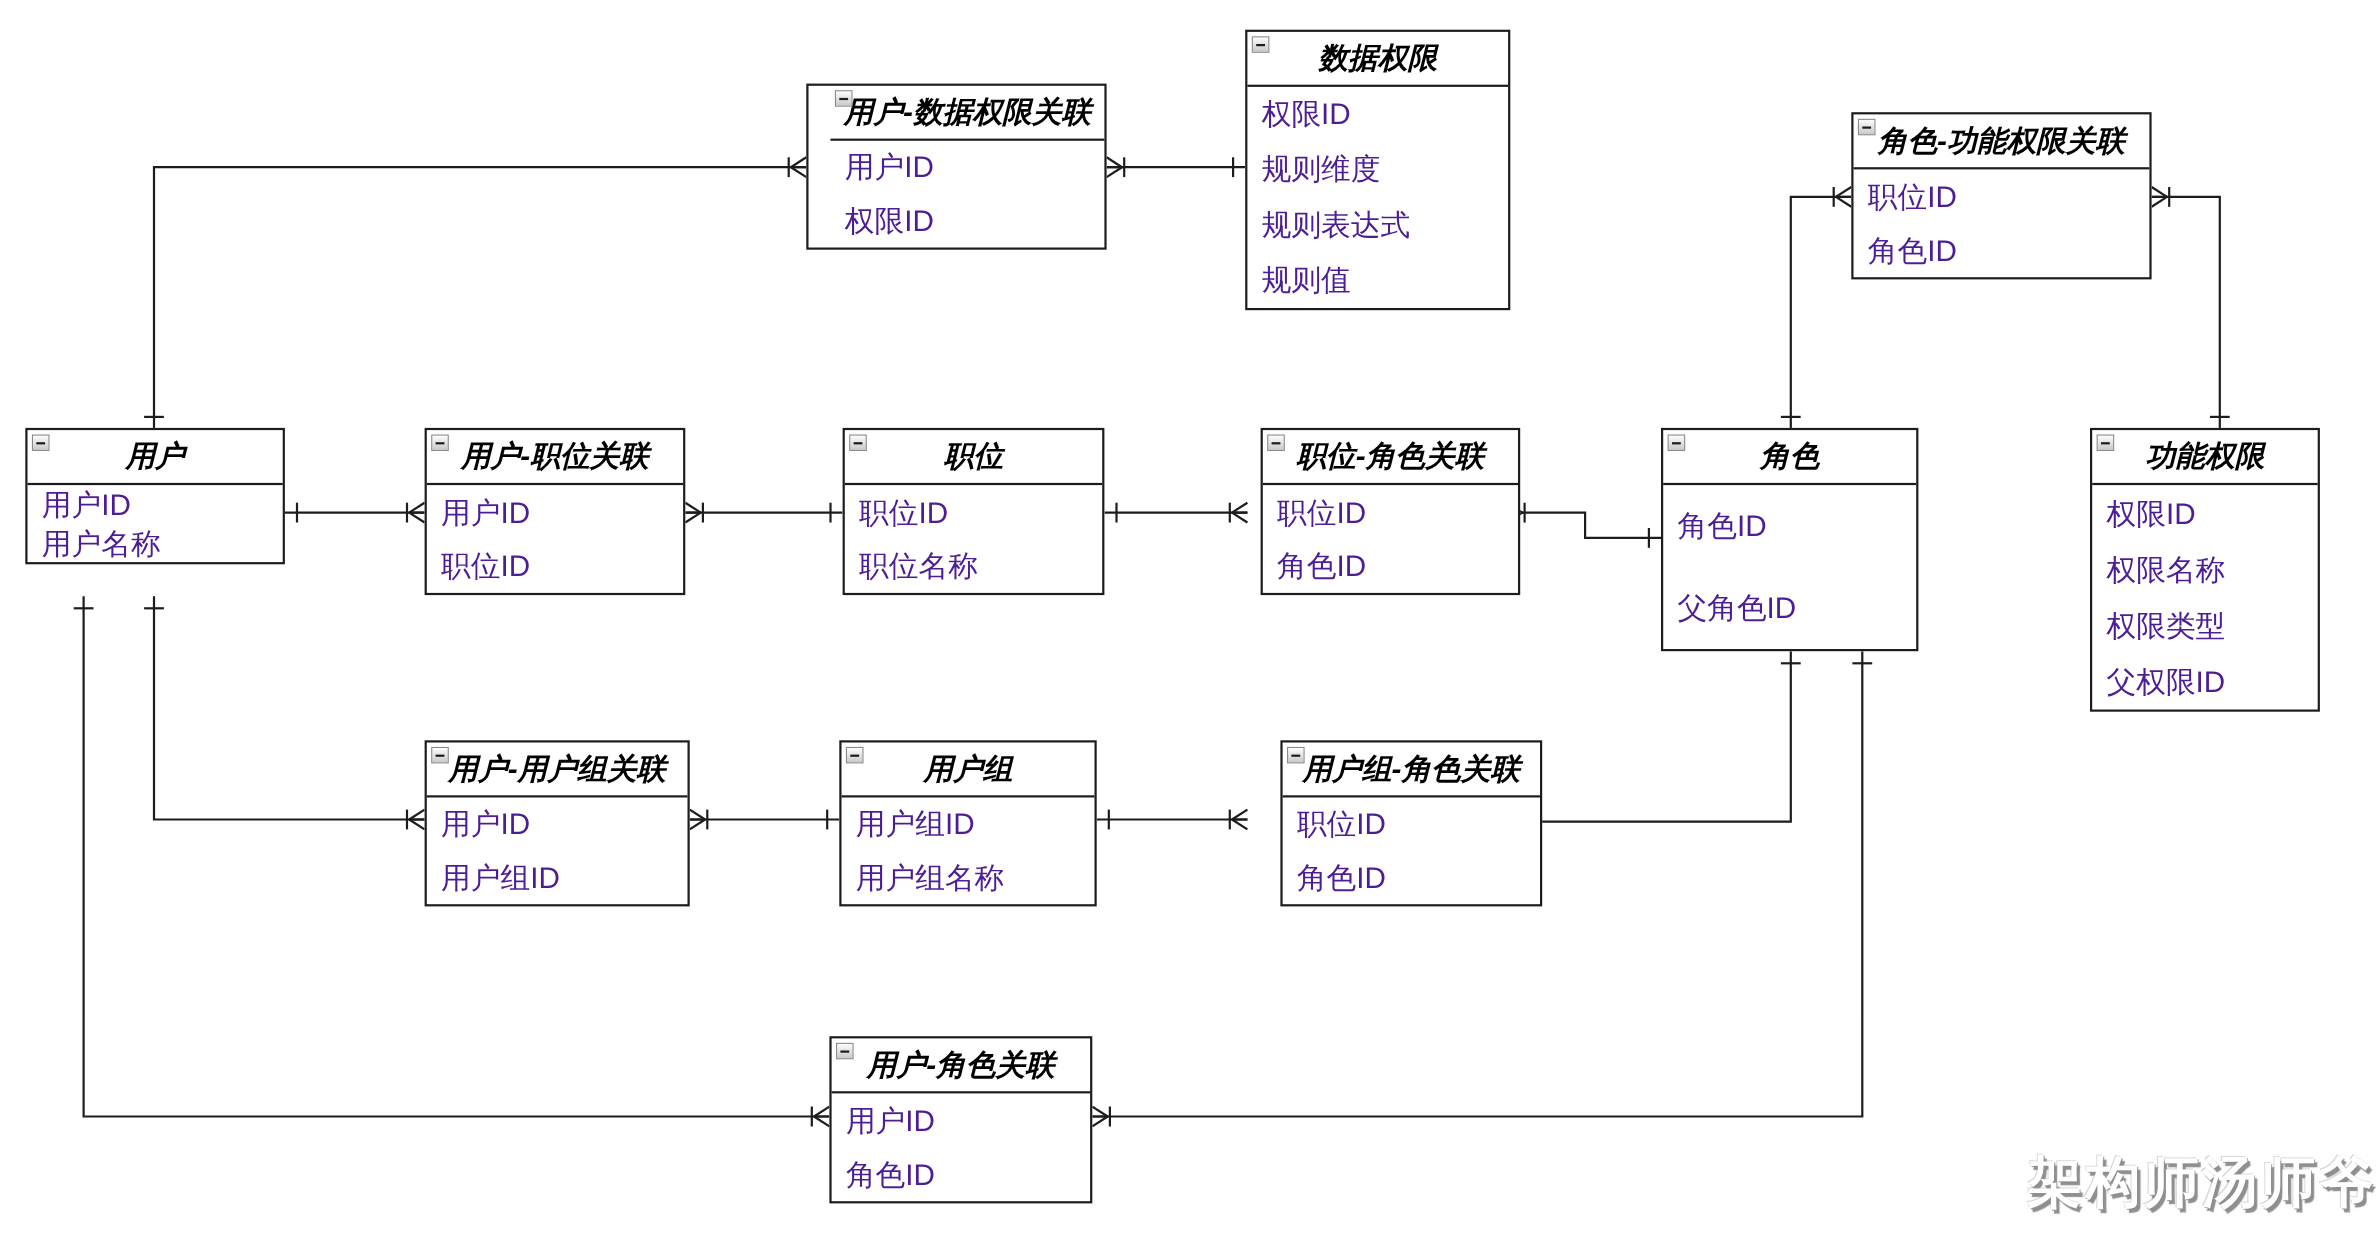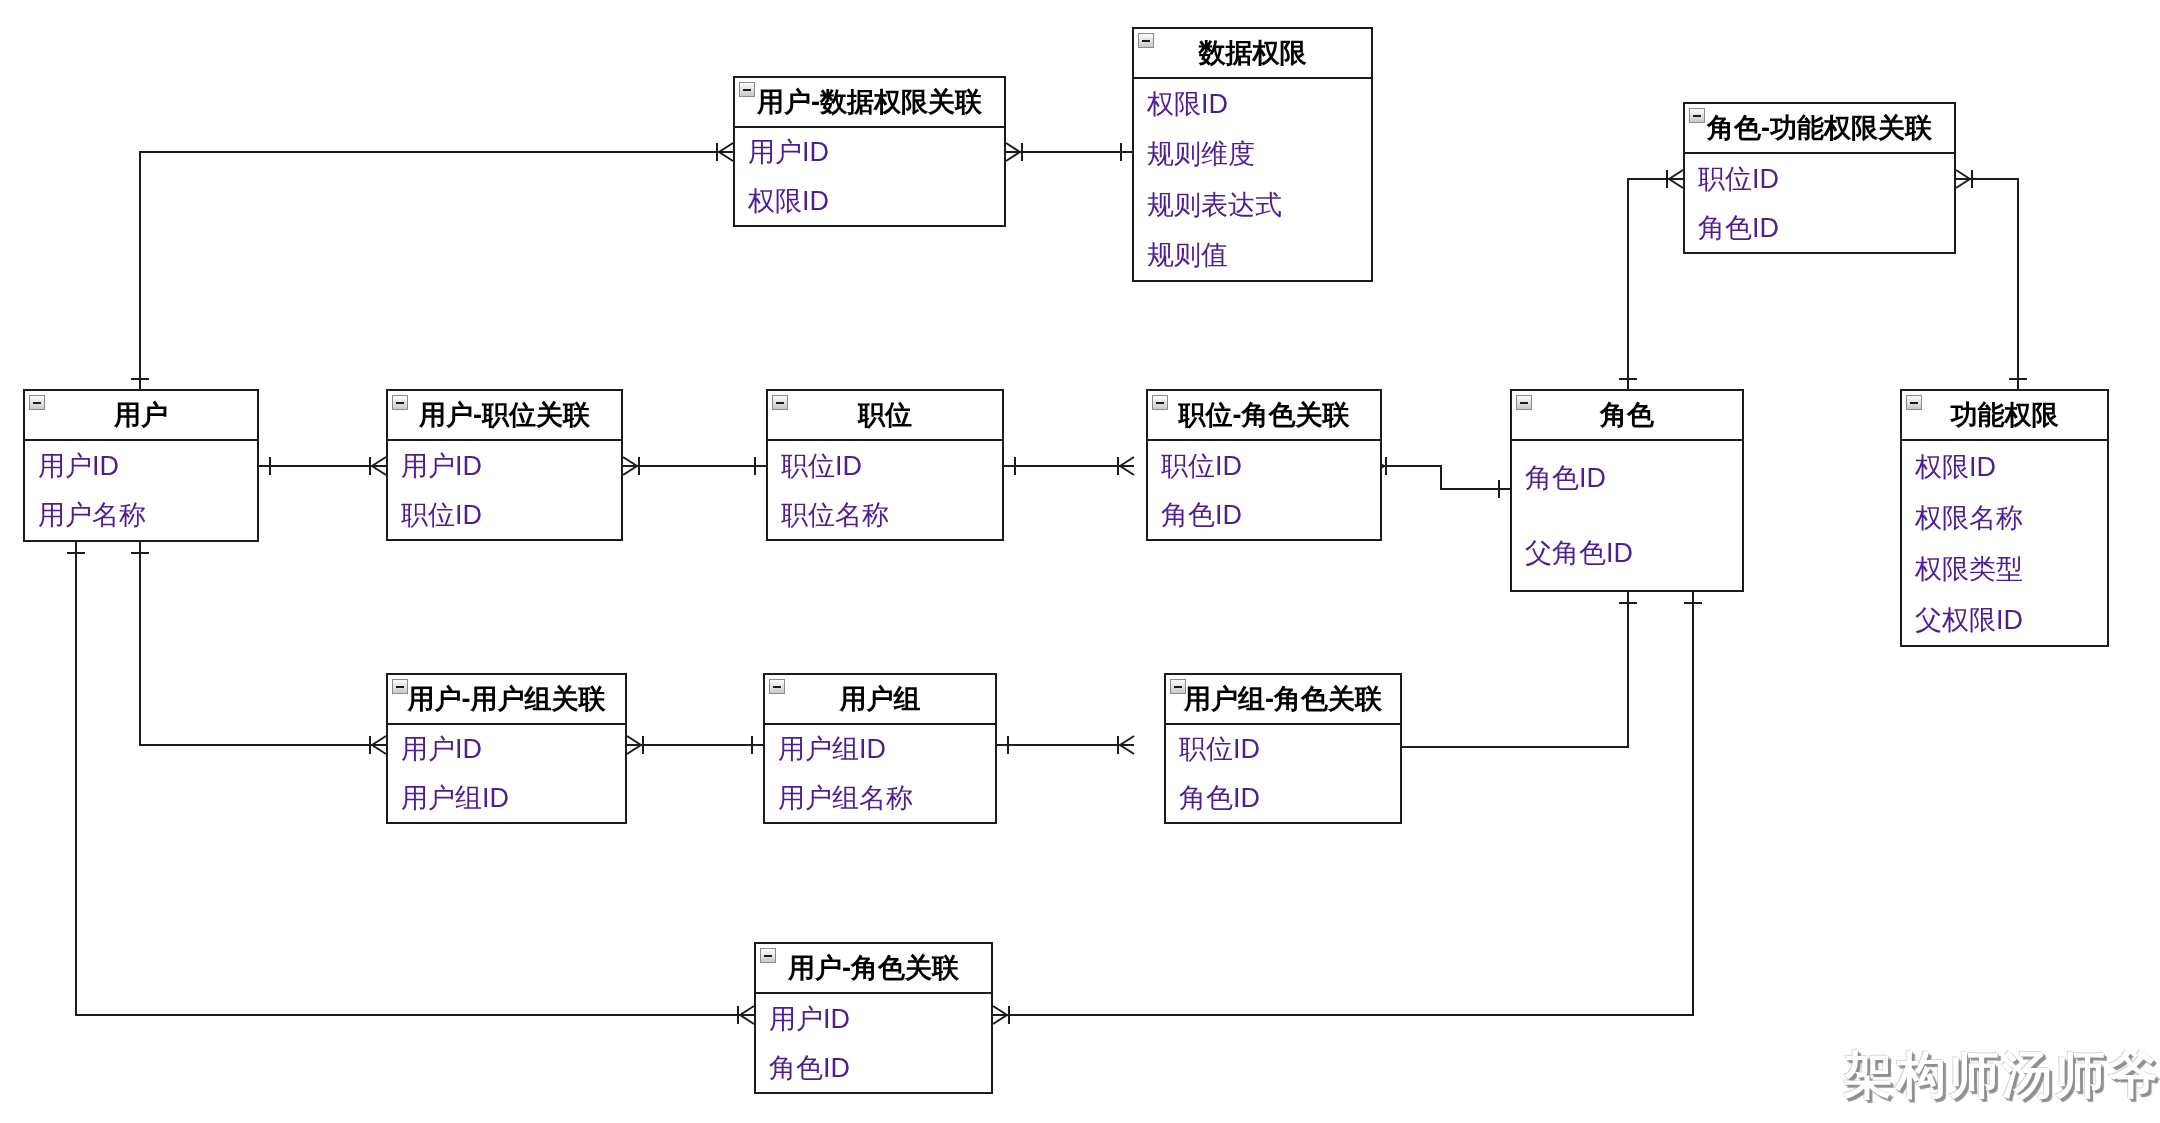--- a/index.html
+++ b/index.html
@@ -11,21 +11,21 @@
   #wires polyline{fill:none;stroke:#1c1c1c;stroke-width:2;}
   #wires line{stroke:#1c1c1c;stroke-width:2;}
   .entity{
     position:absolute;background:#ffffff;border:2px solid #1c1c1c;box-sizing:border-box;
     display:flex;flex-direction:column;z-index:2;
   }
   .hdr{
     flex:0 0 48px;height:48px;border-bottom:2px solid #1c1c1c;position:relative;
     display:flex;align-items:center;justify-content:center;
   }
-  .ttl{font-weight:bold;font-size:27px;color:#000;white-space:nowrap;}
+  .ttl{font-weight:bold;font-size:27px;color:#000;white-space:nowrap;font-style:italic;}
   .micon{
     position:absolute;left:4px;top:4px;width:16px;height:15px;box-sizing:border-box;
     border:1px solid #8a8a8a;background:linear-gradient(#fdfdfd,#c9c9c9);
     display:flex;align-items:center;justify-content:center;
   }
   .micon .bar{display:block;width:8px;height:2px;background:#1c1c1c;}
   .flds{flex:1;display:flex;flex-direction:column;}
   .fld{
     flex:1;display:flex;align-items:center;padding-left:13px;font-size:27px;color:#4c1d95;
     white-space:nowrap;
@@ -120,21 +120,21 @@
       <line x1="740" y1="1015" x2="754" y2="1024"></line>
       <line x1="738" y1="1006" x2="738" y2="1024"></line>
       <polyline points="993,1015 1693,1015 1693,592"></polyline>
       <line x1="1007" y1="1015" x2="993" y2="1006"></line>
       <line x1="1007" y1="1015" x2="993" y2="1015"></line>
       <line x1="1007" y1="1015" x2="993" y2="1024"></line>
       <line x1="1009" y1="1006" x2="1009" y2="1024"></line>
       <line x1="1684" y1="603" x2="1702" y2="603"></line>
     </svg>
   <div id="entities">
-      <div class="entity" style="left: 23px; top: 389px; width: 236px; height: 153px;">
+      <div class="entity" style="left: 23px; top: 389px; width: 236px; height: 124px;">
         <div class="hdr">
           <span class="micon">
             <span class="bar"></span>
           </span>
           <span class="ttl">用户</span>
         </div>
         <div class="flds">
           <div class="fld">用户ID</div>
           <div class="fld">用户名称</div>
         </div>
@@ -194,21 +194,21 @@
           </span>
           <span class="ttl">功能权限</span>
         </div>
         <div class="flds">
           <div class="fld">权限ID</div>
           <div class="fld">权限名称</div>
           <div class="fld">权限类型</div>
           <div class="fld">父权限ID</div>
         </div>
       </div>
-      <div class="entity" style="left: 733px; top: 76px; width: 273px; height: 151px;">
+      <div class="entity" style="left: 733px; top: 76px; width: 273px; height: 151px; padding-left: 20px;">
         <div class="hdr">
           <span class="micon">
             <span class="bar"></span>
           </span>
           <span class="ttl">用户-数据权限关联</span>
         </div>
         <div class="flds">
           <div class="fld">用户ID</div>
           <div class="fld">权限ID</div>
         </div>

